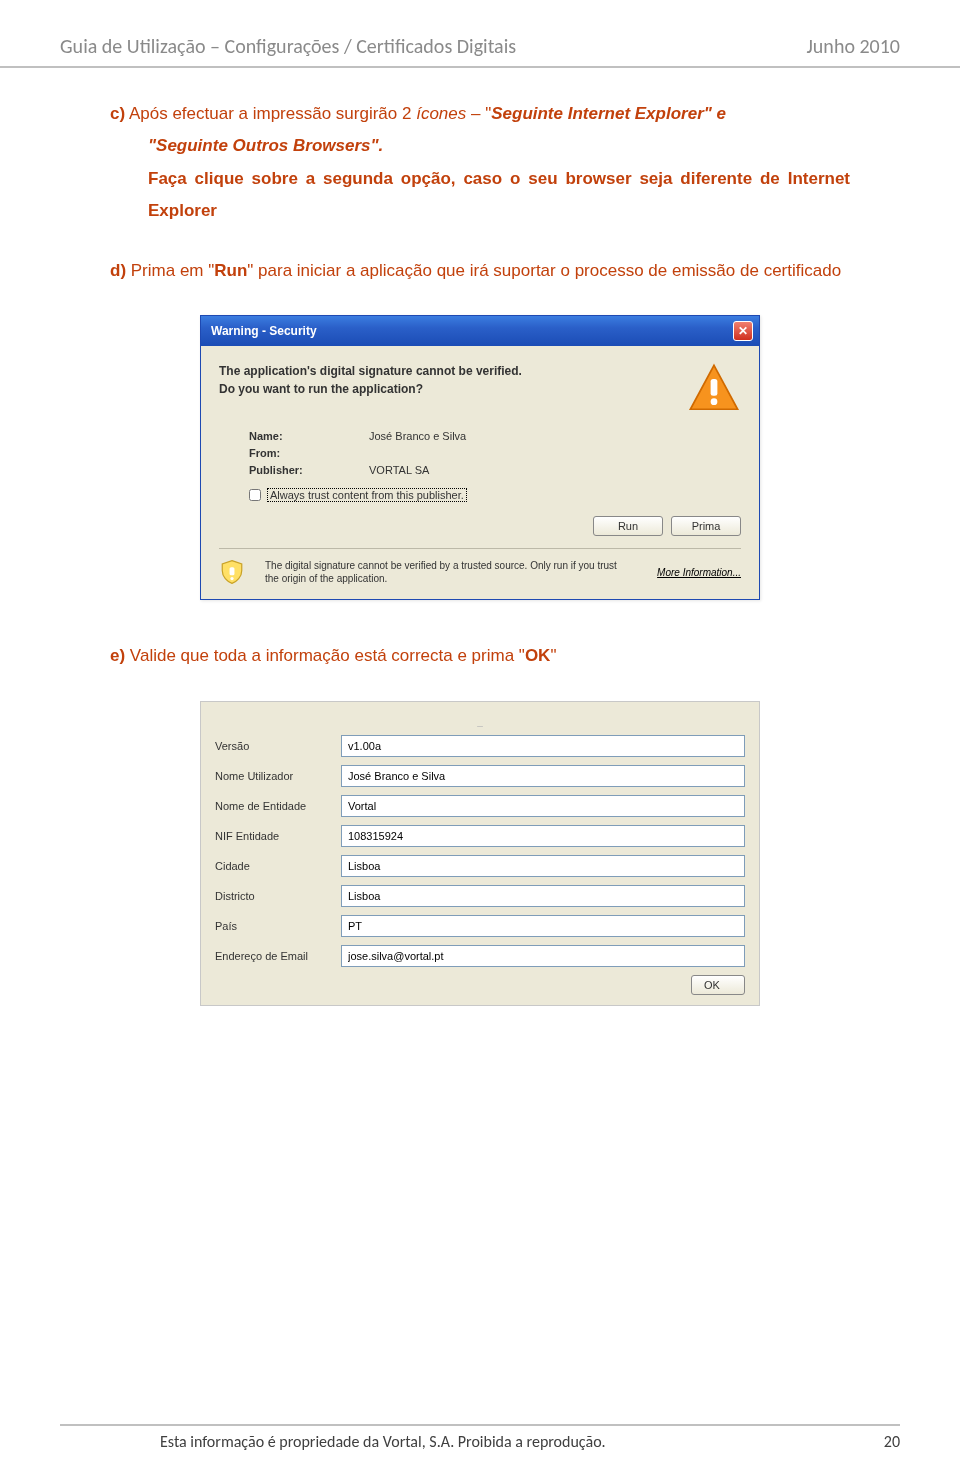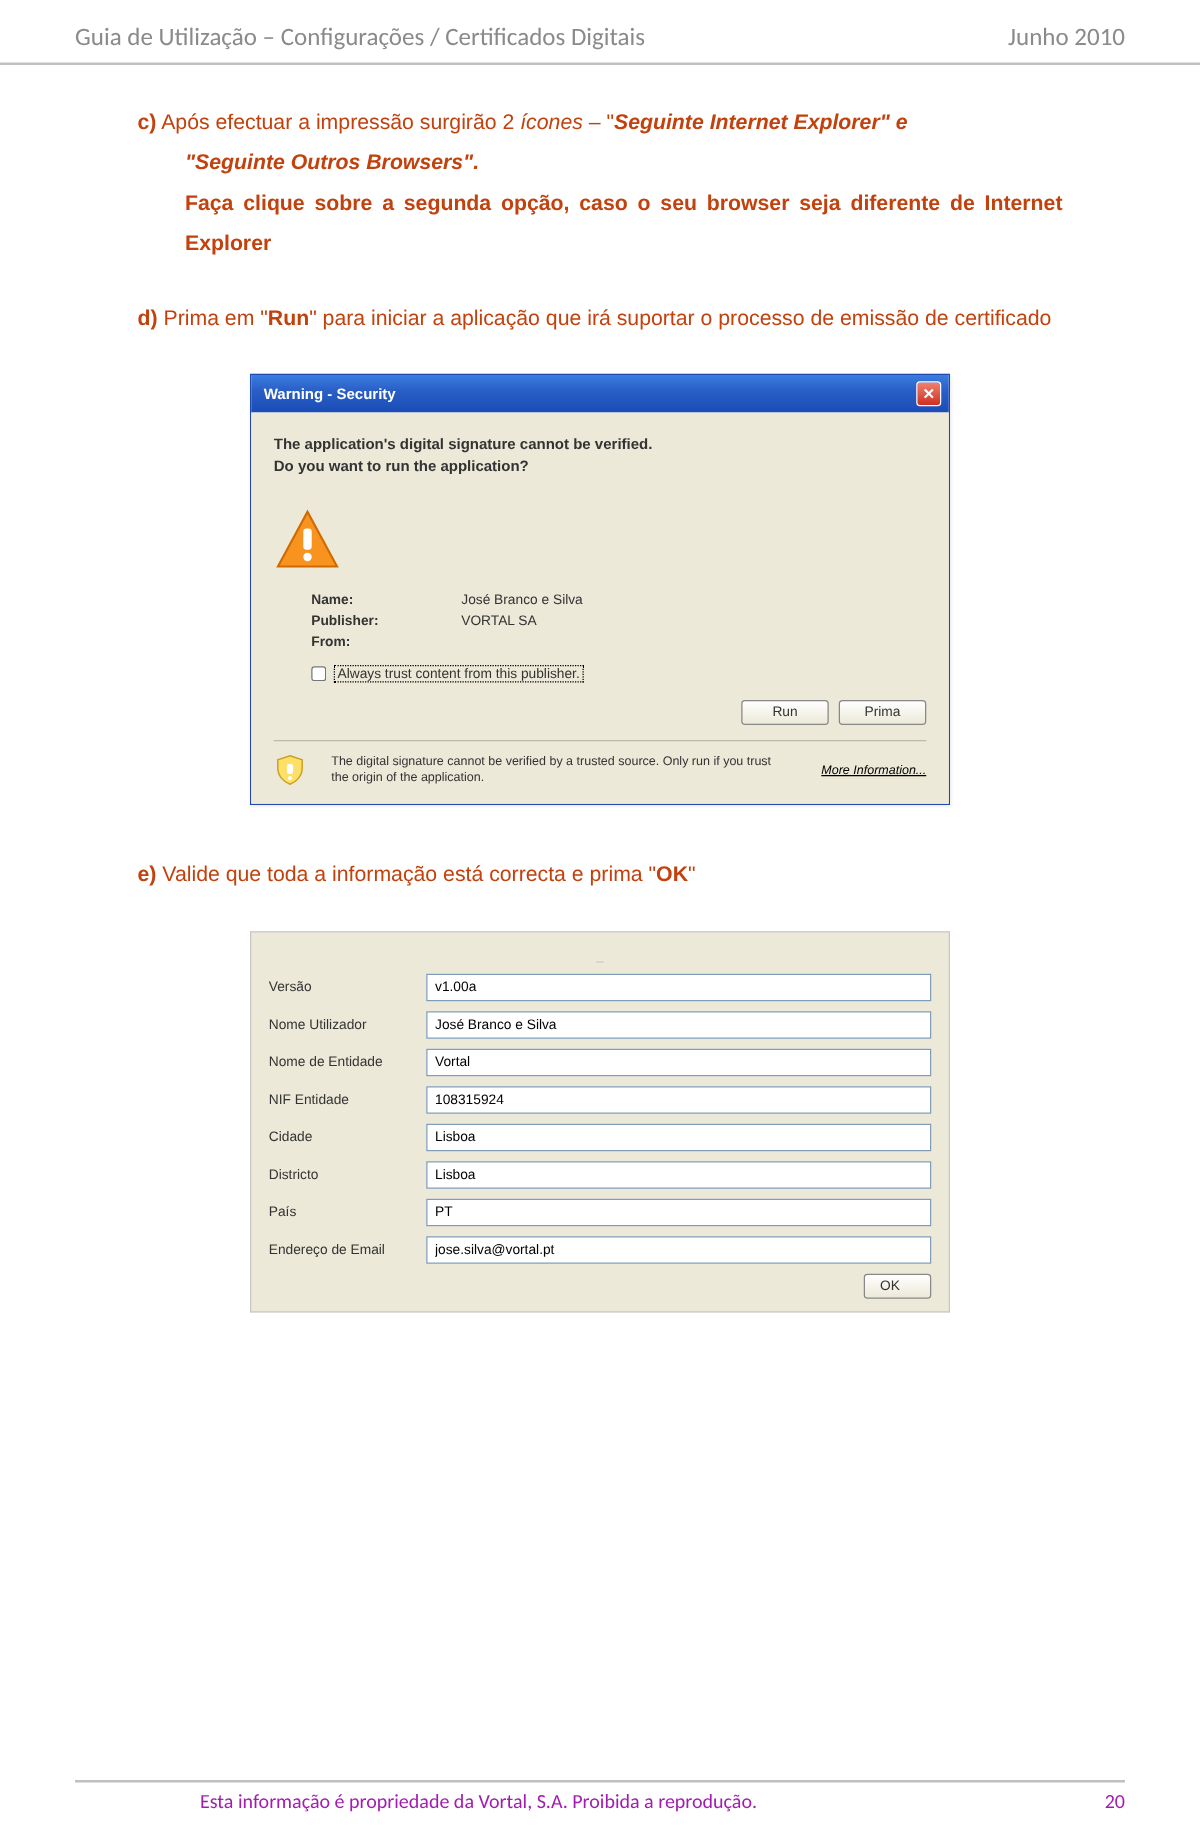--- a/index.html
+++ b/index.html
@@ -11,21 +11,21 @@
     color: #333;
   }
   .page {
     padding: 0 0 40px 0;
     min-height: 1473px;
     position: relative;
   }
   .header {
     display: flex;
     justify-content: space-between;
-    padding: 18px 60px 8px 60px;
+    padding: 34px 60px 8px 60px;
     border-bottom: 2px solid #c0c0c0;
     color: #8a8a8a;
     font-size: 20px;
   }
   .content {
     padding: 30px 110px 0 110px;
   }
   .para {
     font-family: Verdana, sans-serif;
     font-size: 17px;
@@ -76,21 +76,20 @@
     font-weight: bold;
   }
   .dialog-body {
     background: #ece9d8;
     padding: 16px 18px 14px 18px;
   }
   .dlg-top {
     display: flex;
     gap: 24px;
     margin-bottom: 14px;
-    flex-direction: column;
   }
   .dlg-msg { flex: 1; font-weight: bold; font-size: 12px; line-height: 1.5; }
   .warn-badge {
     width: 54px; height: 54px;
     display: flex; align-items: center; justify-content: center;
   }
   .warn-badge svg { width: 54px; height: 54px; }
   .dlg-fields { margin: 6px 0 12px 30px; }
   .dlg-row { display: flex; margin-bottom: 5px; gap: 48px; }
   .dlg-row .lbl { width: 72px; font-weight: bold; }
@@ -157,21 +156,21 @@
   }
 
   .footer {
     position: absolute;
     bottom: 22px;
     left: 60px; right: 60px;
     border-top: 2px solid #c0c0c0;
     padding-top: 6px;
     display: flex;
     justify-content: space-between;
-    color: #a21caf;
+    color: #404040;
     font-size: 16px;
   }
   .footer .left { padding-left: 100px; }
 </style>
 </head>
 <body>
 
 <div class="page">
 
   <div class="header">
@@ -220,26 +219,26 @@
                 <circle cx="32" cy="47" r="4" fill="#fff"></circle>
               </svg>
             </div>
           </div>
           <div class="dlg-fields">
             <div class="dlg-row">
               <span class="lbl">Name:</span>
               <span class="val">José Branco e Silva</span>
             </div>
             <div class="dlg-row">
+              <span class="lbl">From:</span>
+              <span class="val"></span>
+            </div>
+            <div class="dlg-row">
               <span class="lbl">Publisher:</span>
               <span class="val">VORTAL SA</span>
-            </div>
-            <div class="dlg-row">
-              <span class="lbl">From:</span>
-              <span class="val"></span>
             </div>
           </div>
           <div class="dlg-check">
             <input type="checkbox" style="">
             <label>Always trust content from this publisher.</label>
           </div>
           <div class="dlg-btns">
             <div class="btn">Run</div>
             <div class="btn">Prima</div>
           </div>

